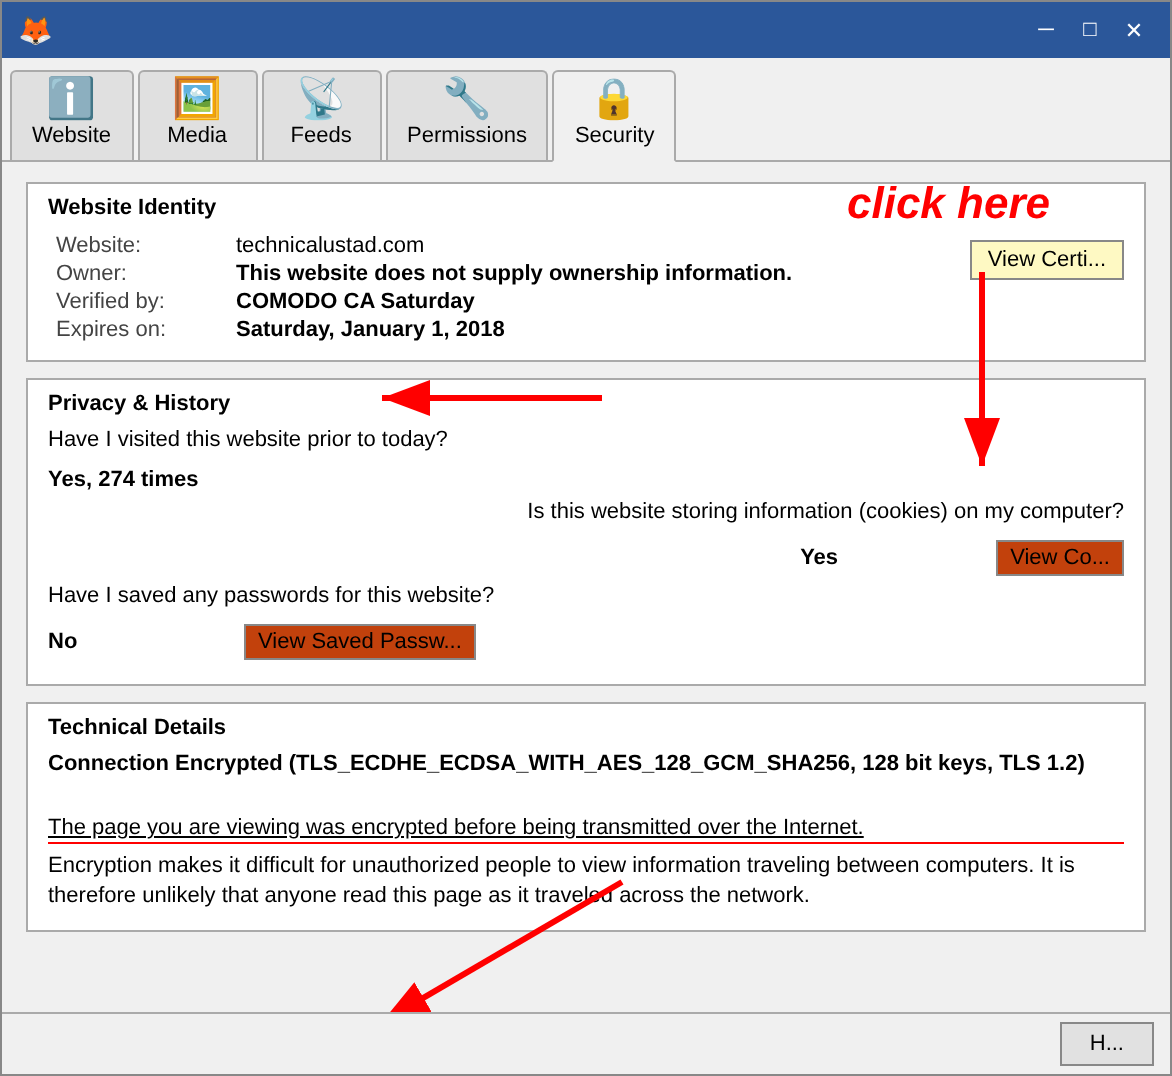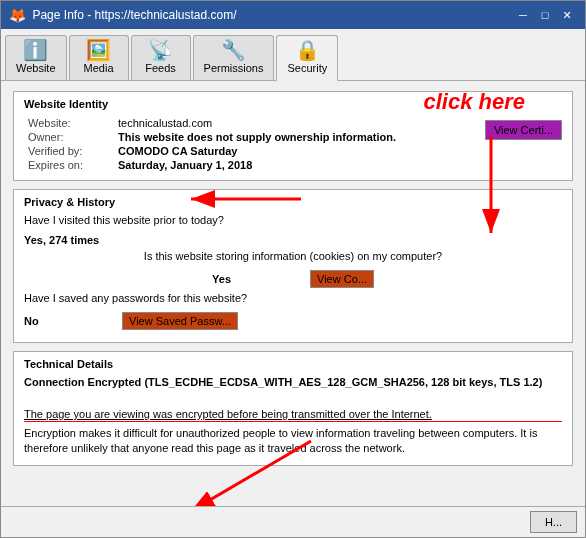--- a/index.html
+++ b/index.html
@@ -137,21 +137,21 @@
     }
     .info-table .value-col.bold {
       font-weight: bold;
     }
     .view-cert-btn {
       display: block;
       margin-left: auto;
       margin-top: 4px;
       padding: 3px 8px;
       font-size: 11px;
-      background: #a21caf;
+      background: #fef9c3;
       border: 1px solid #888;
       cursor: pointer;
       white-space: nowrap;
     }
 
     
     .privacy-row {
       display: flex;
       align-items: flex-start;
       margin-bottom: 4px;
@@ -228,21 +228,20 @@
     }
   </style>
 </head>
 <body>
 
 <div class="window">
 
   <div class="title-bar">
     <div class="title-bar-left">
       <span class="title-bar-icon">🦊</span>
-      <span class="title-bar-title">Page Info - https://technicalustad.com/</span>
     </div>
     <div class="title-bar-controls">
       <button class="title-btn">─</button>
       <button class="title-btn">□</button>
       <button class="title-btn close">✕</button>
     </div>
   </div>
 
   <div class="tabs-bar">
     <div class="tab">
@@ -321,21 +320,21 @@
     </div>
 
     <div class="section">
       <div class="section-title">Privacy &amp; History</div>
 
       <div class="privacy-row">
         <span class="privacy-question">Have I visited this website prior to today?</span>
         <span class="privacy-answer">Yes, 274 times</span>
       </div>
 
-      <div class="privacy-row" style="align-items:center;">
+      <div class="privacy-row" style="align-items:flex-end;">
         <span class="privacy-question">Is this website storing information (cookies) on my computer?</span>
         <div class="privacy-row-inner">
           <span class="privacy-answer">Yes</span>
           <button class="privacy-btn">View Co...</button>
         </div>
       </div>
 
       <div class="privacy-row">
         <span class="privacy-question">Have I saved any passwords for this website?</span>
         <div class="privacy-row-inner">

